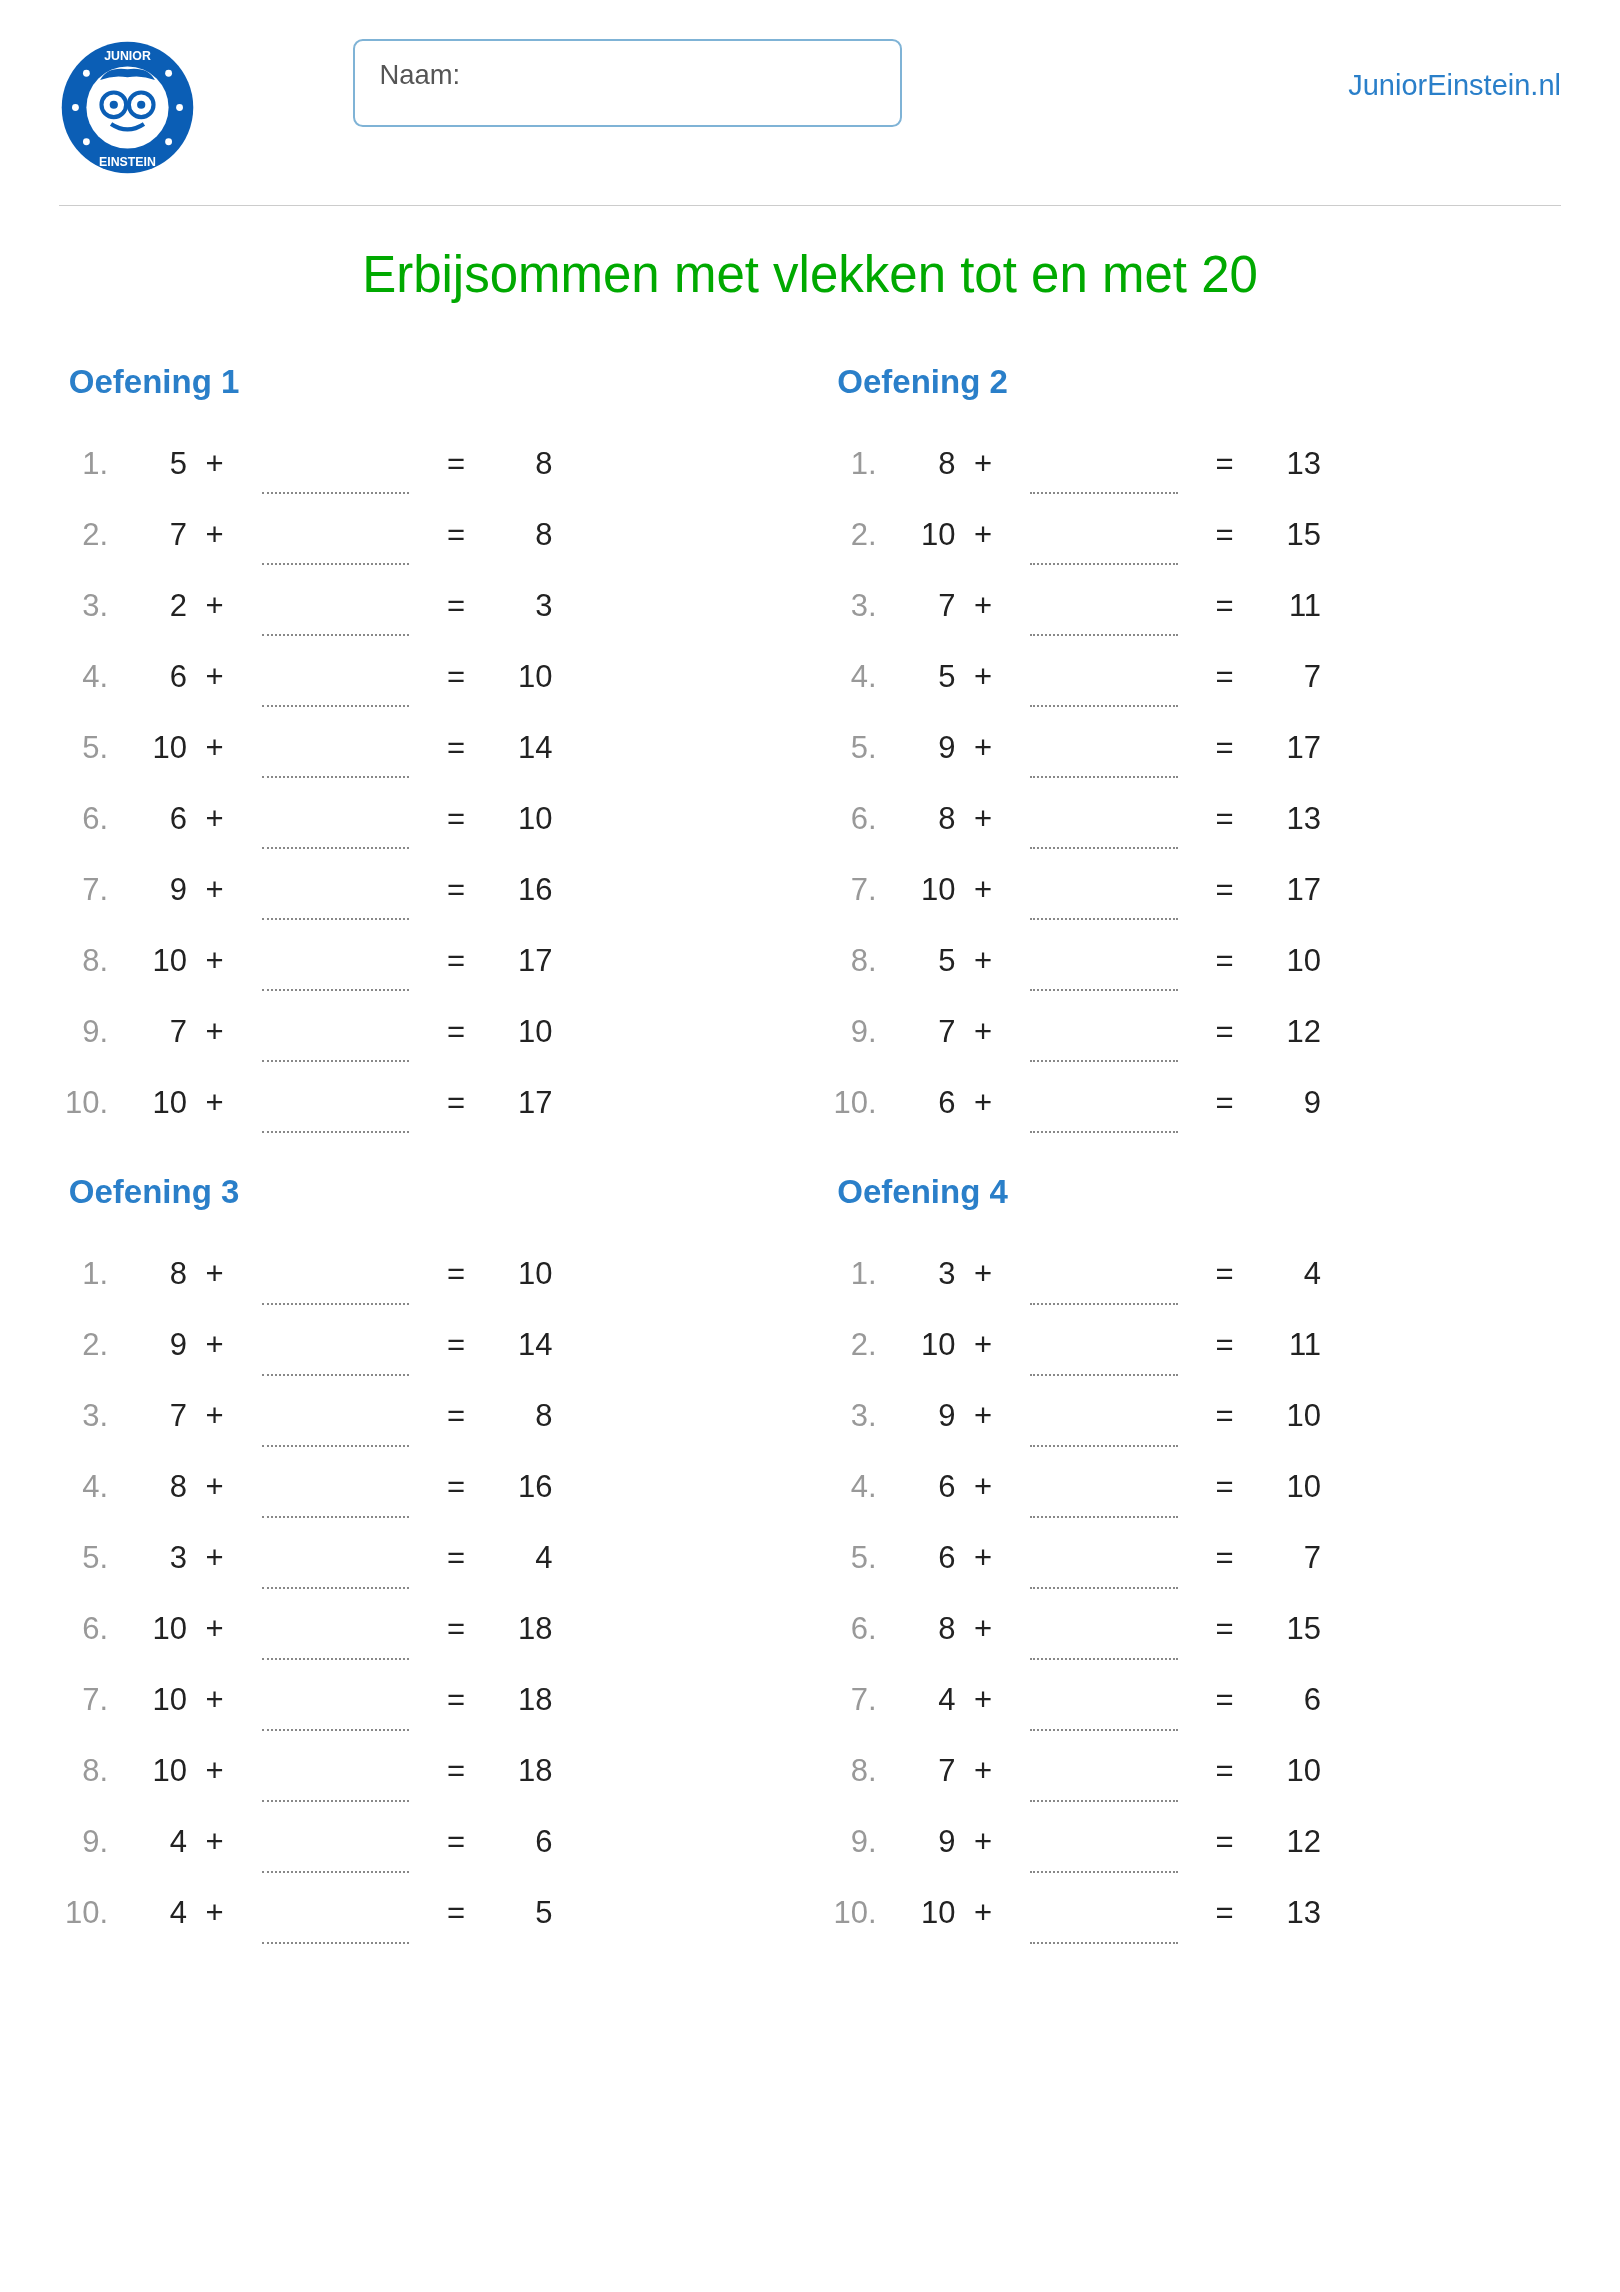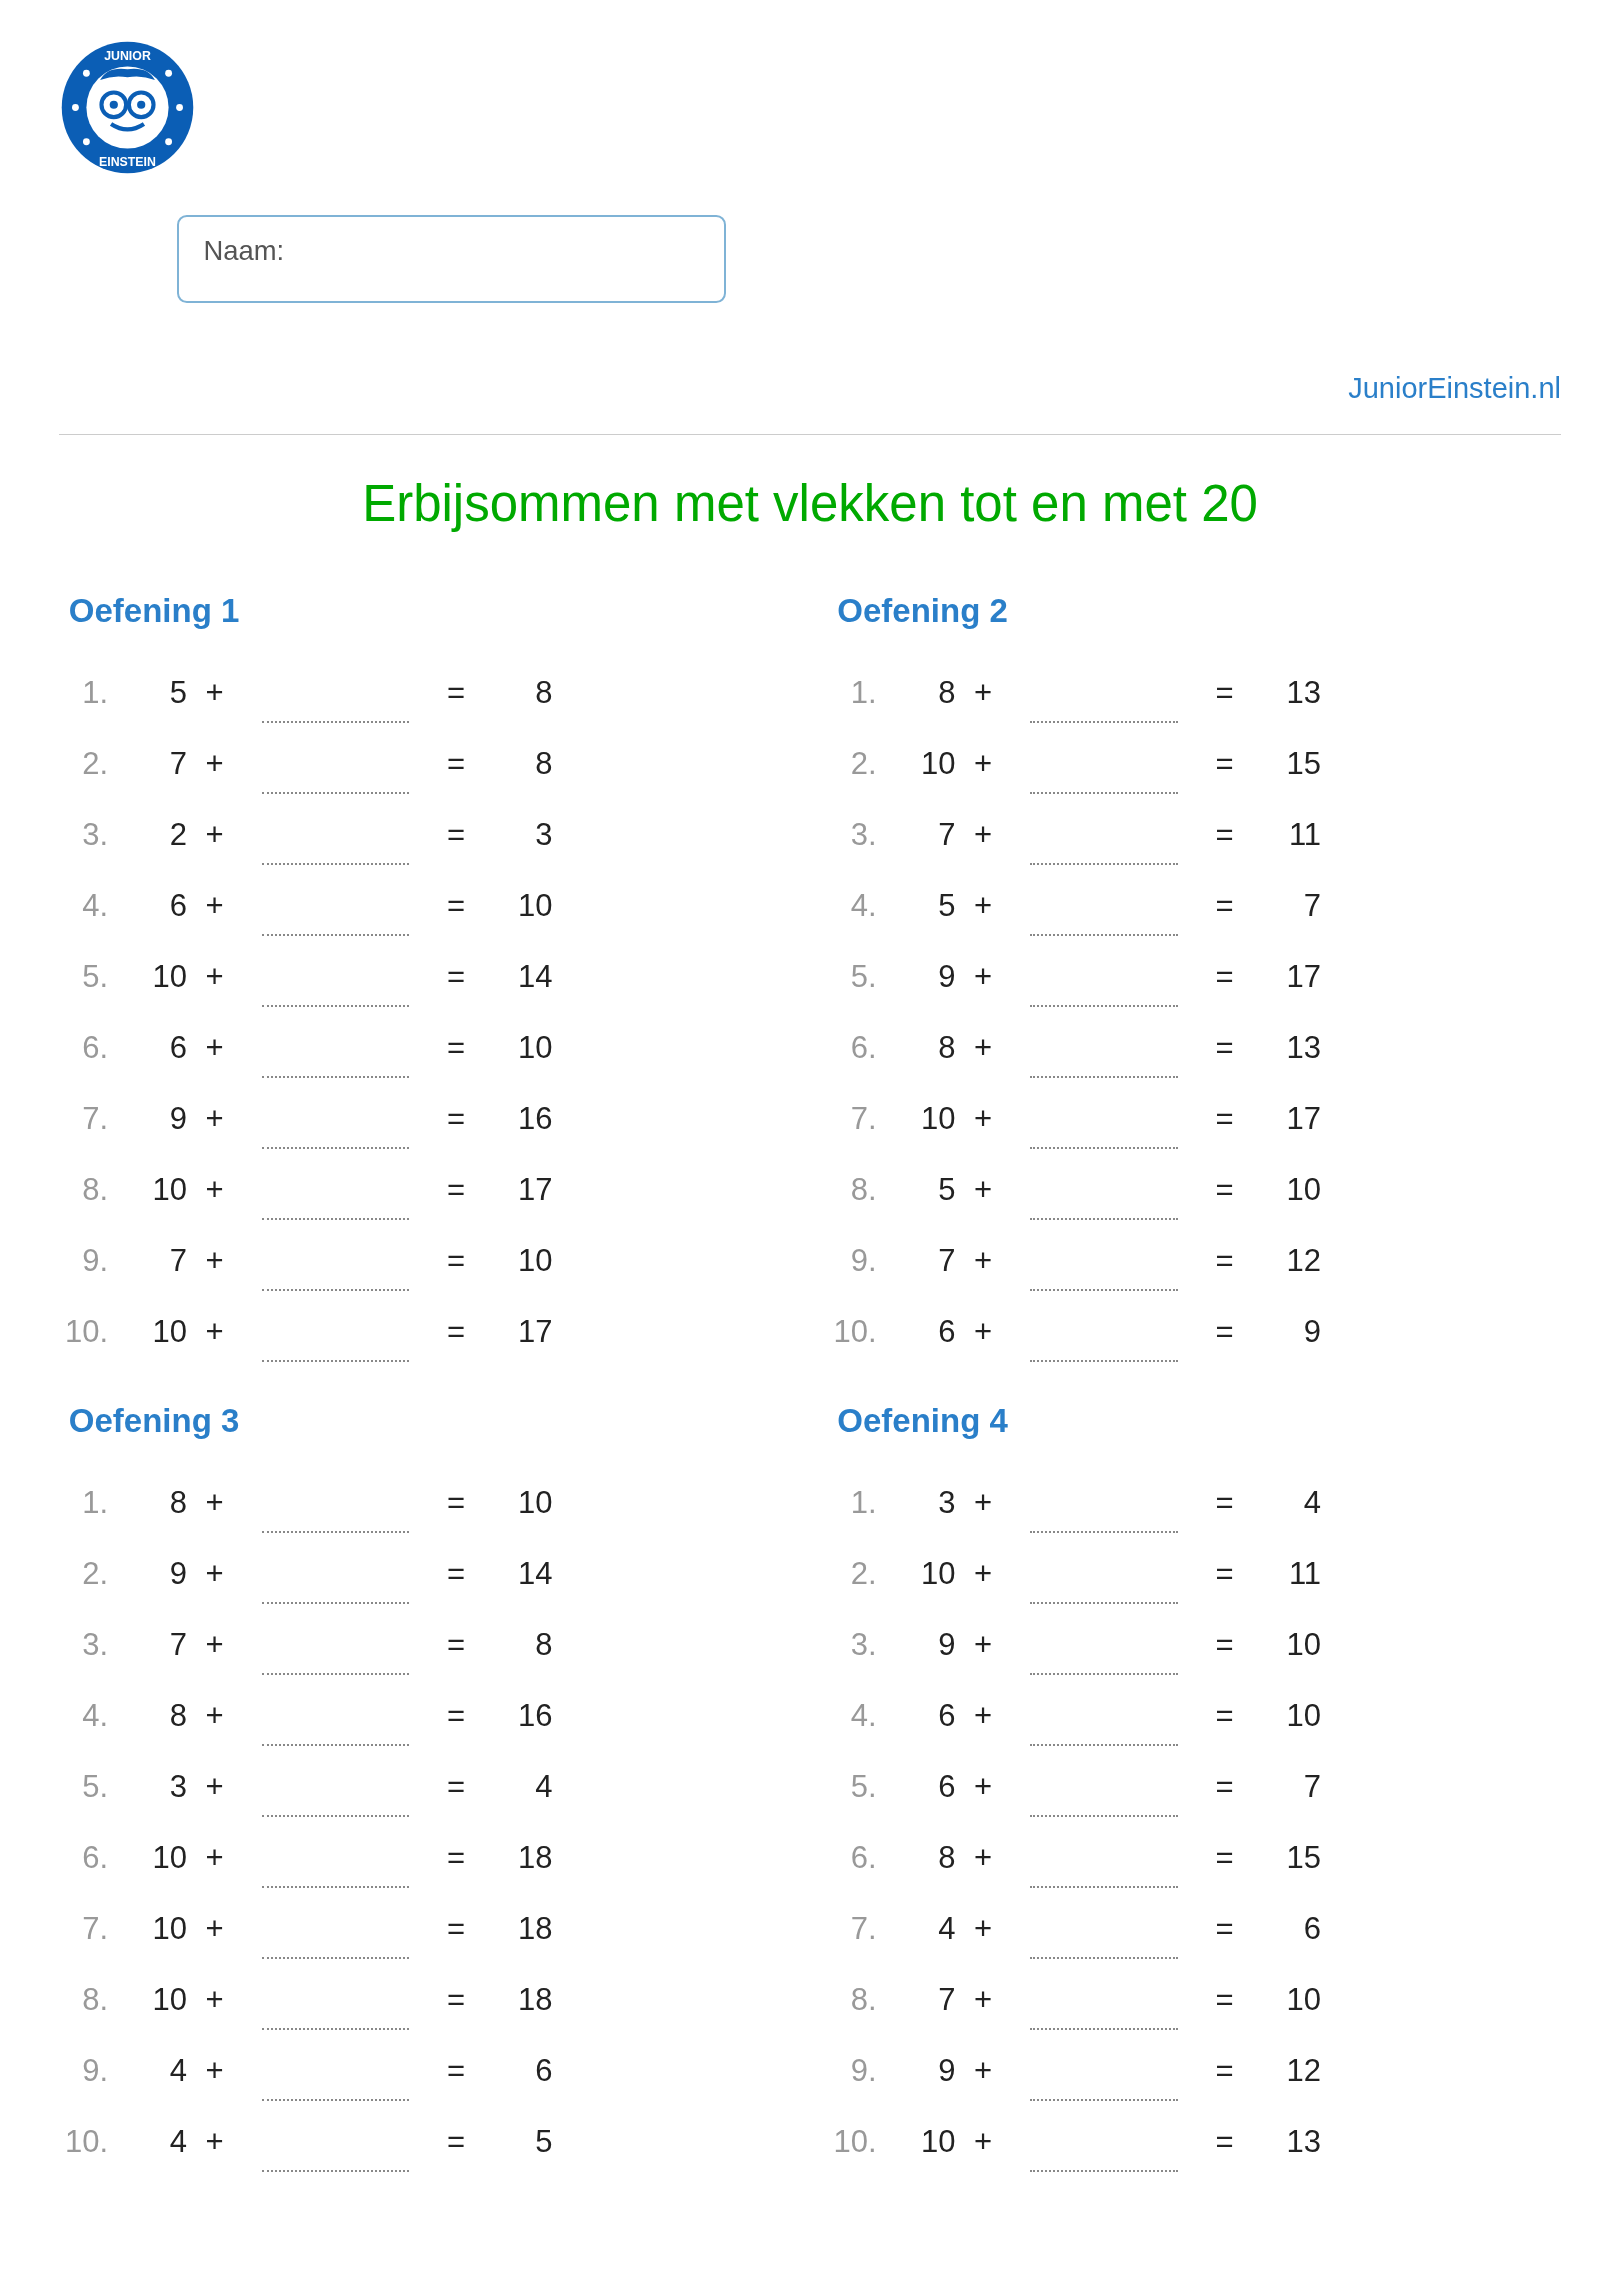--- a/index.html
+++ b/index.html
@@ -10,21 +10,20 @@
     padding: 39px 59px;
     color: #333;
   }
   .header {
     display: flex;
     align-items: flex-start;
     gap: 39px;
     padding-bottom: 29px;
     border-bottom: 1px solid #ccc;
     margin-bottom: 39px;
-    flex-direction: column;
   }
   .logo {
     width: 137px;
     height: 137px;
     flex-shrink: 0;
   }
   .logo svg { width: 100%; height: 100%; }
   .name-box {
     border: 2px solid #7fb3d6;
     border-radius: 9.8px;

